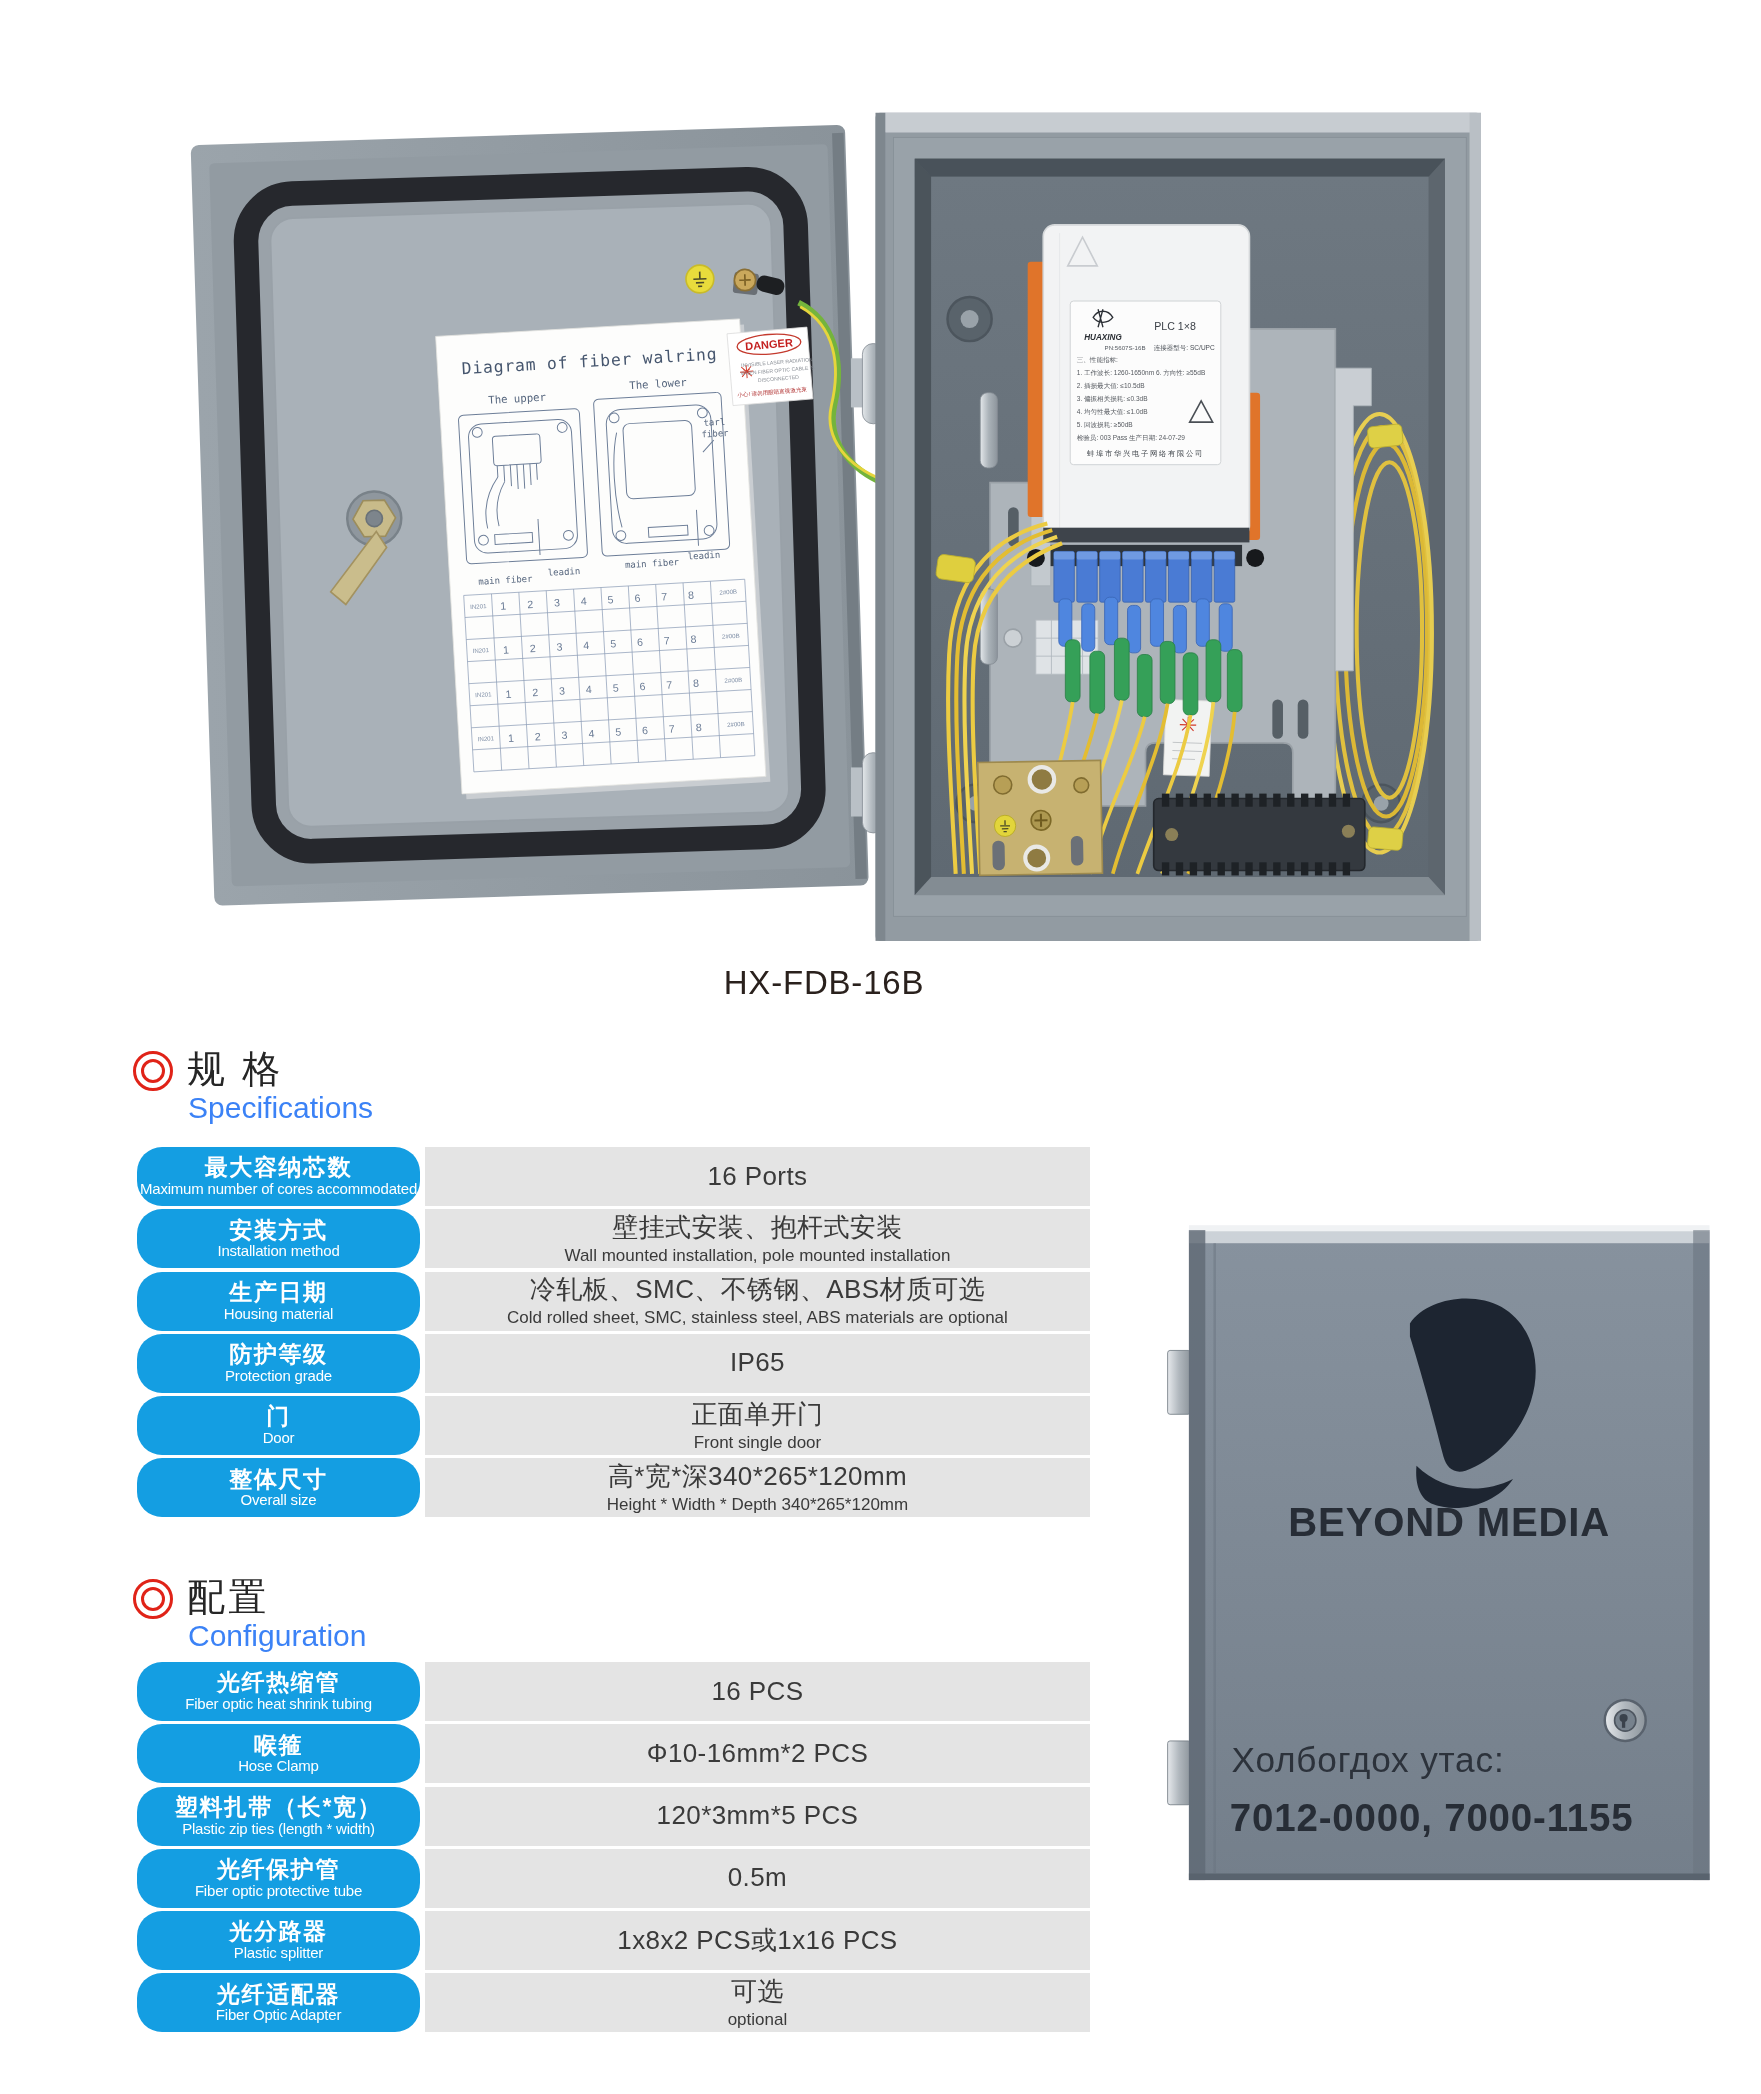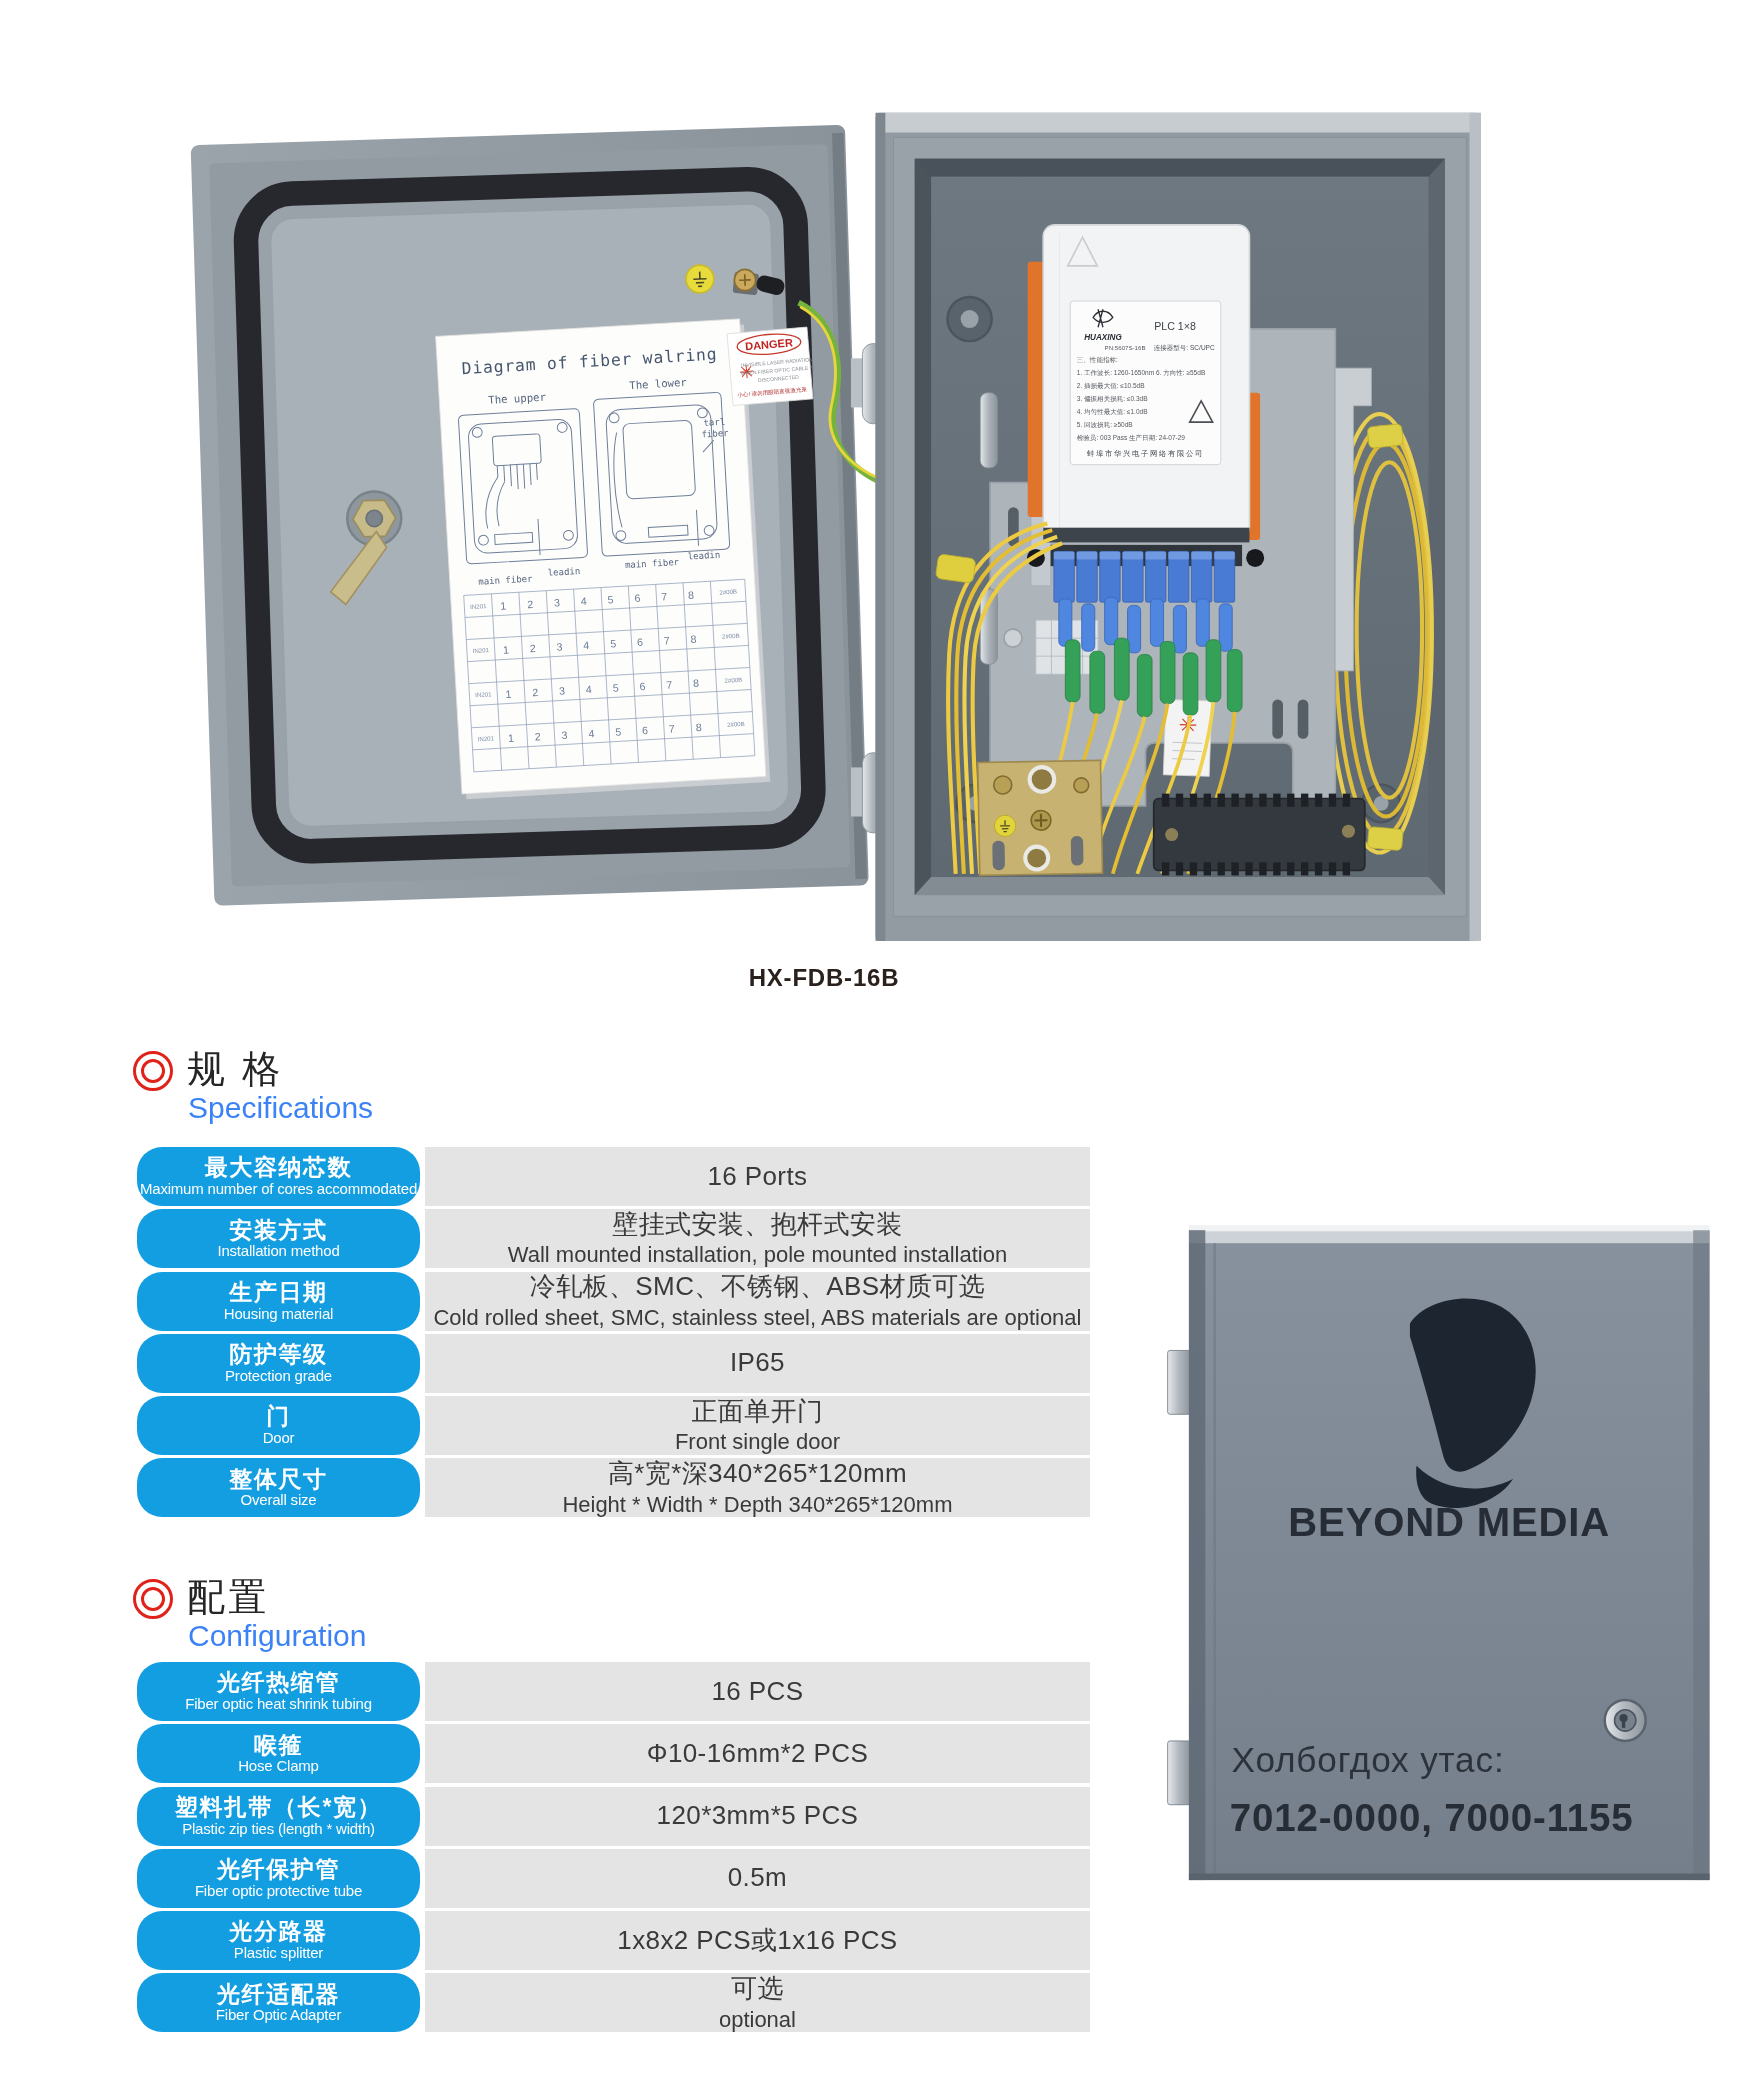--- a/index.html
+++ b/index.html
@@ -8,21 +8,21 @@
   svg text{font-family:"Liberation Sans",sans-serif;}
   .mono{font-family:"DejaVu Sans Mono",monospace;}
 
   
   .photo{position:absolute;}
   #openbox{left:180px;top:98px;width:1301px;height:843px;}
   #closedbox{left:1166px;top:1199px;width:573px;height:704px;}
 
   
   .model-title{position:absolute;left:824px;top:964px;transform:translateX(-50%);
-    font-size:24px;font-weight:bold;color:#2a211d;letter-spacing:0.8px;white-space:nowrap;}
+    font-size:33px;font-weight:normal;color:#2a211d;letter-spacing:0.8px;white-space:nowrap;}
 
   
   .sec-icon{position:absolute;width:34px;height:34px;border:3.3px solid #e02318;border-radius:50%;
     display:flex;align-items:center;justify-content:center;}
   .sec-icon::after{content:"";width:18px;height:18px;border:3.3px solid #e02318;border-radius:50%;}
   .sec-zh{position:absolute;font-size:38px;color:#262626;letter-spacing:3.3px;white-space:nowrap;}
   .sec-en{position:absolute;font-size:30px;color:#3b82f6;white-space:nowrap;}
   #spec-icon{left:133px;top:1051px;}
   #spec-zh{left:187px;top:1044px;}
   #spec-en{left:188px;top:1091px;}
@@ -35,21 +35,21 @@
   #spec-table{top:1147px;}
   #conf-table{top:1662px;text-align:right;}
   .t-row{display:flex;gap:4.9px;height:59px;}
   .t-label{width:283px;background:#149ee2;color:#ffffff;display:flex;flex-direction:column;
     align-items:center;justify-content:center;line-height:1.12;flex:none;border-radius:25px;}
   .t-label .zh{font-size:23px;font-weight:bold;letter-spacing:1.6px;}
   .t-label .en{font-size:15px;letter-spacing:-0.2px;white-space:nowrap;}
   .t-value{flex:1;background:#e4e4e4;display:flex;flex-direction:column;align-items:center;
     justify-content:center;color:#3a3a3a;line-height:1.3;}
   .t-value .v1{font-size:26px;letter-spacing:0.4px;}
-  .t-value .v2{font-size:22px;}
+  .t-value .v2{font-size:17px;}
   .t-value .v2:empty{display:none;}
   .t-label .en:empty{display:none;}
 </style>
 </head>
 <body>
 
 <div class="page">
 
   <div class="photo" id="openbox">
     <svg viewBox="0 0 1590 1030" width="1301" height="843">

